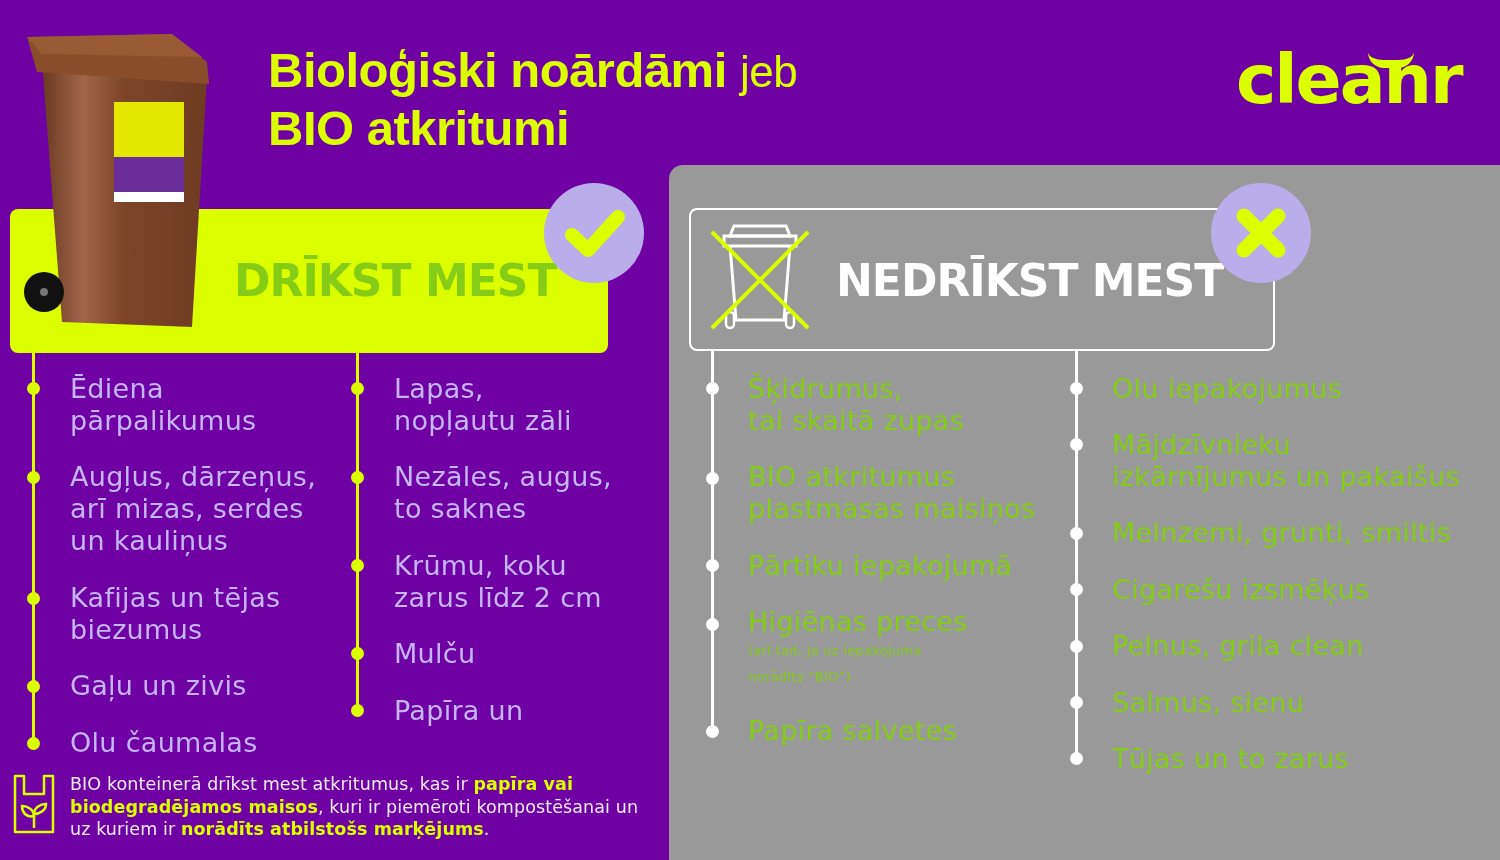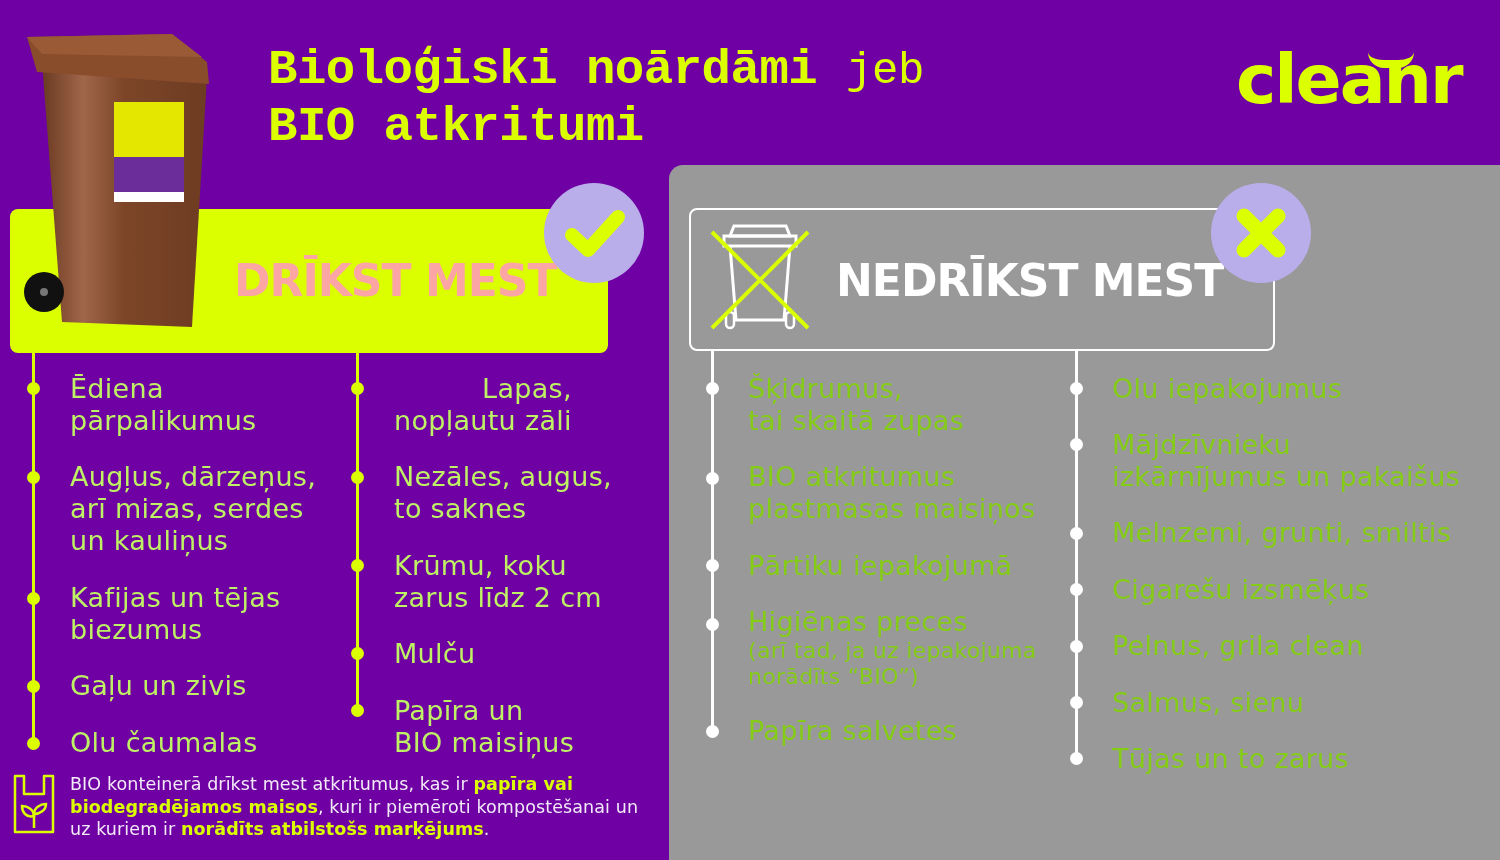--- a/index.html
+++ b/index.html
@@ -6,41 +6,41 @@
   html, body { width: 1500px; height: 860px; overflow: hidden; }
   body {
     background: #6f00a3;
     font-family: "DejaVu Sans", sans-serif;
     position: relative;
     color: #fff;
   }
   .title {
     position: absolute; left: 268px; top: 42px;
     color: #dcff00; line-height: 56px;
-    font-family: Liberation Mono, monospace;
+    font-family: Liberation Sans, sans-serif;
   }
   .title .l1 { font-size: 49px; font-weight: bold; letter-spacing: -0.5px; white-space: nowrap; }
   .title .l1 .jeb { font-weight: normal; font-size: 44px; }
   .title .l2 { font-size: 49px; font-weight: bold; letter-spacing: -0.5px; }
   .logo {
     position: absolute; left: 1236px; top: 40px;
     color: #dcff00; font-size: 68px; font-weight: bold;
     letter-spacing: -2px; font-family: "DejaVu Sans", sans-serif;
   }
   .logo-smile {
     position: absolute; left: 1368px; top: 52px; width: 46px; height: 16px;
     border-bottom: 8px solid #dcff00; border-radius: 0 0 24px 24px;
   }
   
   .allowed-header {
     position: absolute; left: 10px; top: 209px; width: 598px; height: 144px;
     background: #dcff00; border-radius: 8px;
   }
   .allowed-title {
-    position: absolute; left: 234px; top: 255px; color: #fca5a5;
+    position: absolute; left: 234px; top: 255px; color: #84cc16;
     font-size: 44px; font-weight: bold; letter-spacing: -1px; white-space: nowrap;
   }
   .badge {
     position: absolute; width: 100px; height: 100px; border-radius: 50%;
     background: #b9aeea;
   }
   .badge-check { left: 544px; top: 183px; }
   .badge-x { left: 1211px; top: 183px; }
   .badge svg { position: absolute; left: 0; top: 0; }
   
@@ -58,25 +58,25 @@
     position: absolute; left: 836px; top: 255px; color: #fff;
     font-size: 44px; font-weight: bold; letter-spacing: -1px; white-space: nowrap;
   }
   .forbidden-bin { position: absolute; left: 708px; top: 222px; }
   
   .vline { position: absolute; width: 3px; }
   .vline.green { background: #dcff00; }
   .vline.white { background: #ffffff; }
   .item {
     position: absolute; font-size: 27px; line-height: 32px; white-space: nowrap;
-    font-family: "DejaVu Sans", sans-serif; color: #bef264; font-weight: normal;
+    font-family: "DejaVu Sans", sans-serif; color: #c4b5fd; font-weight: normal;
     letter-spacing: 0.3px;
   }
   .gray-panel-item { color: #84cc16; }
-  .item .sub { display: block; font-size: 22px; line-height: 26px; }
+  .item .sub { display: block; font-size: 13px; line-height: 26px; }
   .dot {
     position: absolute; width: 13px; height: 13px; border-radius: 50%;
   }
   .dot.green { background: #dcff00; }
   .dot.white { background: #ffffff; }
   
   .footer-icon { position: absolute; left: 12px; top: 774px; }
   .footer-text {
     position: absolute; left: 70px; top: 773px; width: 590px;
     font-size: 17.5px; line-height: 22.5px; color: #f3eaf8; letter-spacing: 0.1px;
@@ -164,42 +164,41 @@
 <div class="item" style="left:70px; top:670px;">
     <div>Gaļu un zivis</div>
   </div>
 <div class="dot green" style="left:27px; top:737px;"></div>
 <div class="item" style="left:70px; top:727px;">
     <div>Olu čaumalas</div>
   </div>
 
 <div class="vline green" style="left:356px; top:352px; height:360px;"></div>
 <div class="dot green" style="left:351px; top:382px;"></div>
-<div class="item" style="left:394px; top:373px;text-align:right;">
+<div class="item" style="left:394px; top:373px;">
     <div>Lapas,</div>
     <div>nopļautu zāli</div>
   </div>
 <div class="dot green" style="left:351px; top:471px;"></div>
 <div class="item" style="left:394px; top:461px;">
     <div>Nezāles, augus,</div>
     <div>to saknes</div>
   </div>
 <div class="dot green" style="left:351px; top:559px;"></div>
 <div class="item" style="left:394px; top:550px;">
     <div>Krūmu, koku</div>
     <div>zarus līdz 2 cm</div>
   </div>
 <div class="dot green" style="left:351px; top:647px;"></div>
 <div class="item" style="left:394px; top:638px;">
     <div>Mulču</div>
   </div>
 <div class="dot green" style="left:351px; top:704px;"></div>
 <div class="item" style="left:394px; top:695px;">
     <div>Papīra un</div>
-    <div>BIO maisiņus</div>
   </div>
 
 <div class="vline white" style="left:711px; top:350px; height:380px;"></div>
 <div class="dot white" style="left:706px; top:382px;"></div>
 <div class="item gray-panel-item" style="left:748px; top:373px;">
     <div>Šķidrumus,</div>
     <div>tai skaitā zupas</div>
   </div>
 <div class="dot white" style="left:706px; top:472px;"></div>
 <div class="item gray-panel-item" style="left:748px; top:461px;">

